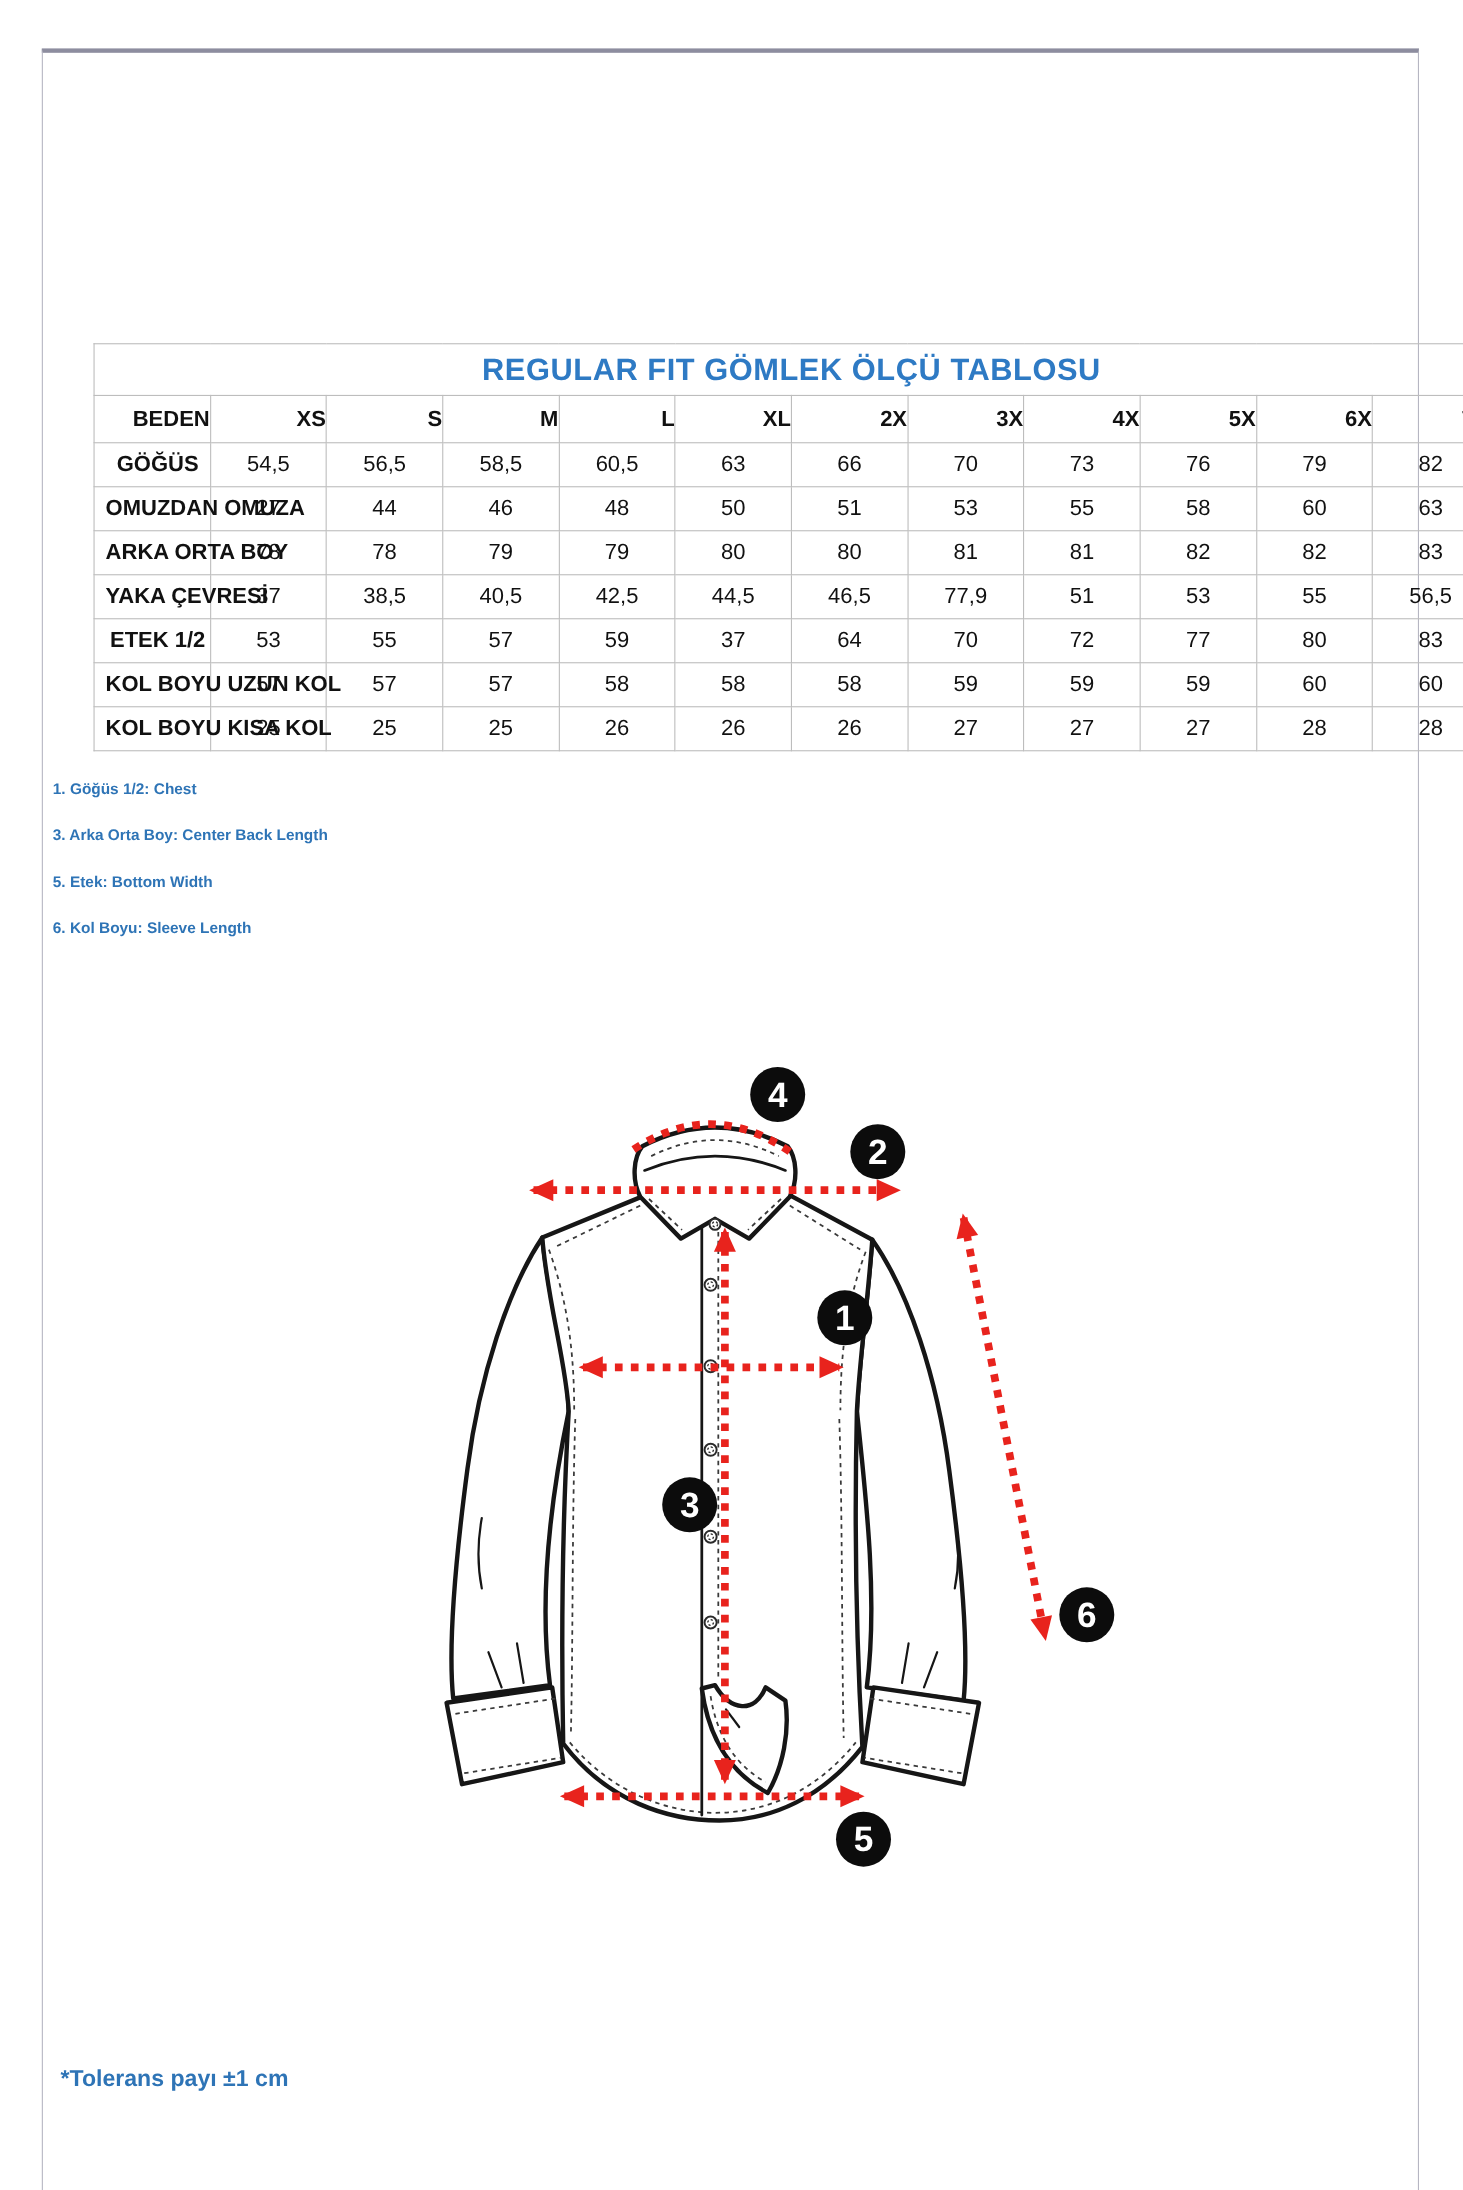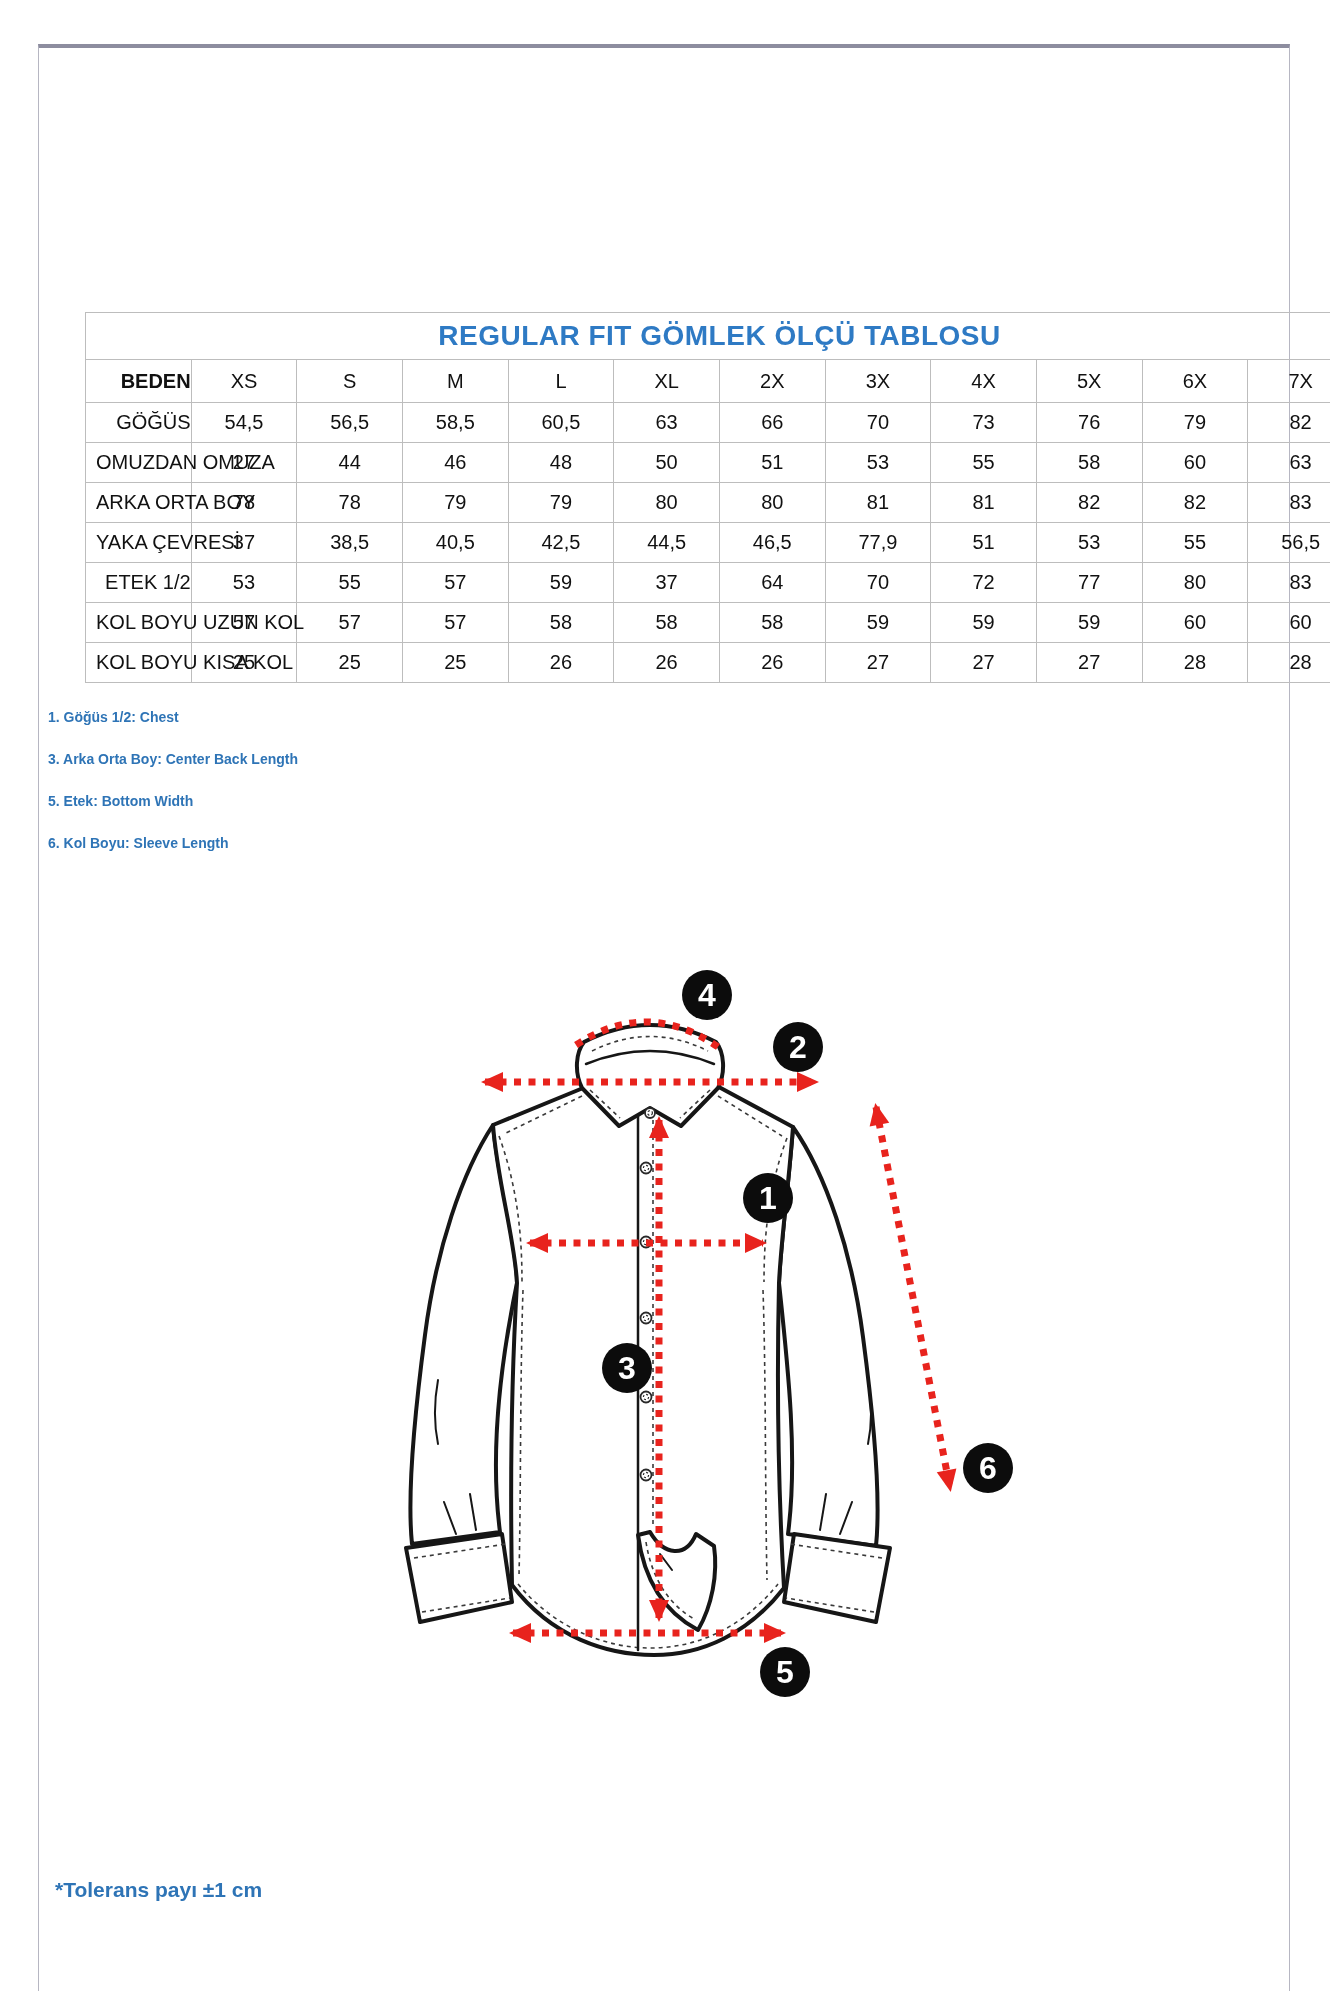--- a/index.html
+++ b/index.html
@@ -27,24 +27,24 @@
     border:1px solid #b0b0b0;
     margin-left:43px;
   }
   table.size th,table.size td{border:1px solid var(--grid);padding:0;}
   .title-cell{
     height:46px;text-align:center;vertical-align:middle;
     color:var(--title-blue);font-size:28px;font-weight:700;letter-spacing:.5px;
   }
   .head-row th{height:42px;font-size:20px;vertical-align:middle;}
   .head-label{text-align:right;padding-left:10px !important;font-weight:700;}
-  .size-col-head{font-weight:400;text-align:center;}
+  .size-col-head{font-weight:700;text-align:right;}
   tbody th.row-label{
-    height:39px;text-align:right;padding-left:10px !important;
-    font-weight:400;font-size:20px;vertical-align:middle;white-space:nowrap;
+    height:39px;text-align:center;padding-left:10px !important;
+    font-weight:700;font-size:20px;vertical-align:middle;white-space:nowrap;
   }
   tbody td{height:39px;text-align:center;font-size:20px;vertical-align:middle;}
   .legend{position:absolute;left:48px;top:696px;}
   .legend-item{
     height:42px;line-height:42px;font-size:14px;font-weight:700;
     color:var(--text-blue);white-space:nowrap;
   }
   .footnote{
     position:absolute;left:55px;top:1878px;
     font-size:21px;font-weight:700;color:var(--text-blue);

